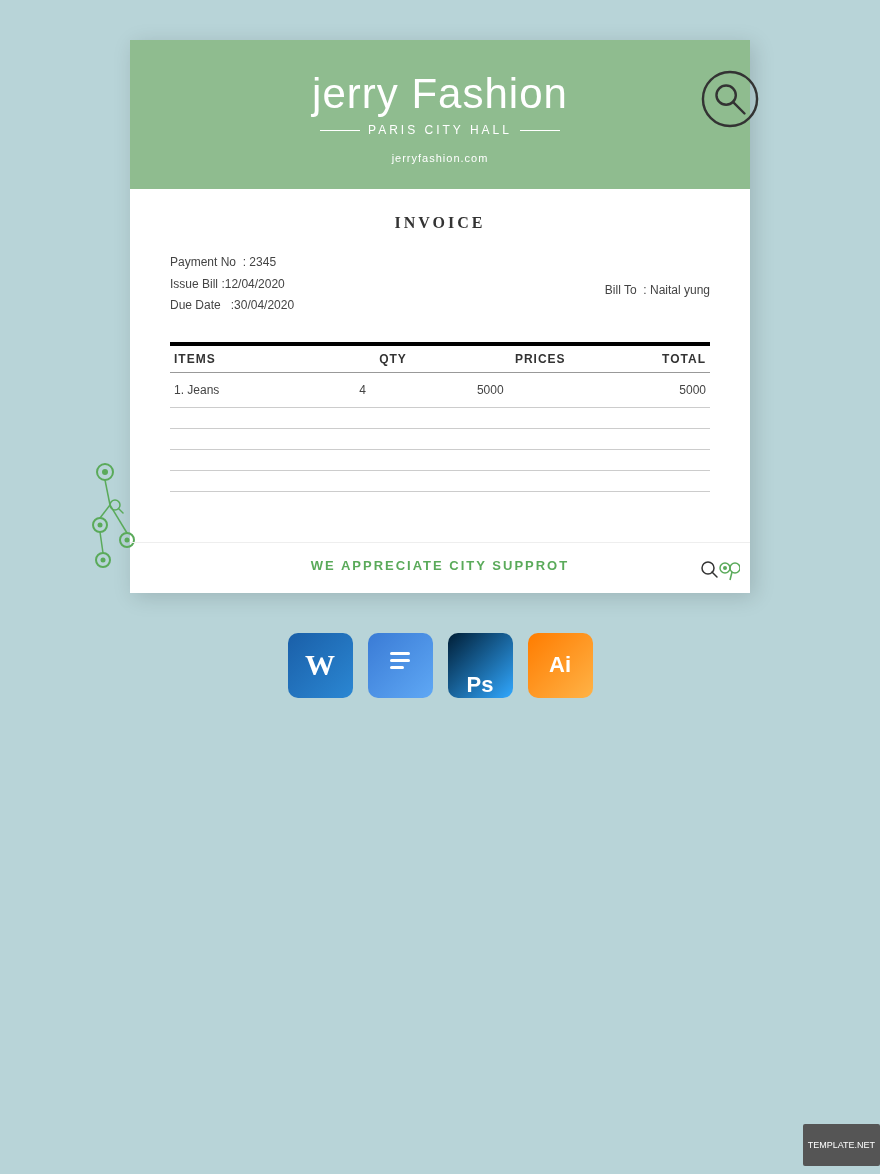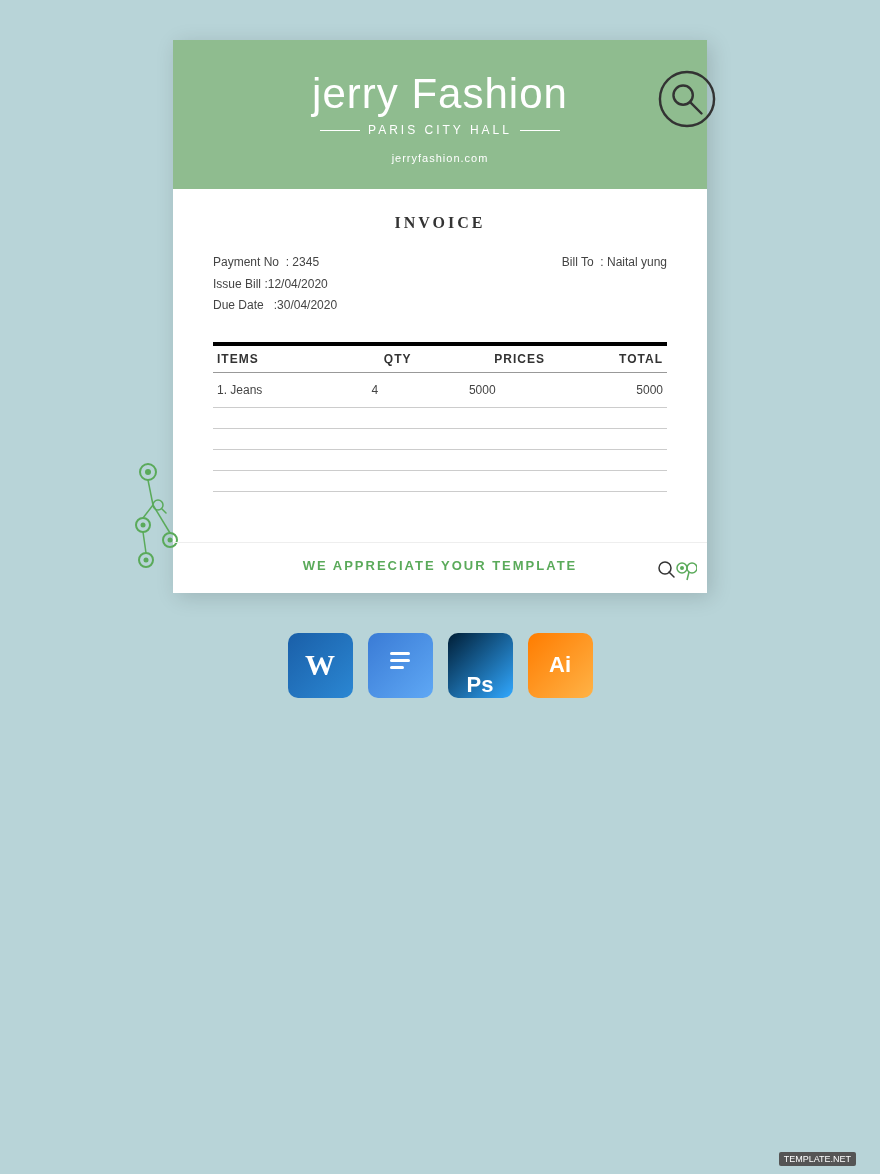--- a/index.html
+++ b/index.html
@@ -10,21 +10,21 @@
       font-family: Arial, sans-serif;
       display: flex;
       flex-direction: column;
       align-items: center;
       justify-content: flex-start;
       padding: 40px 60px 30px 60px;
       position: relative;
     }
 
     .invoice-wrapper {
-      width: 534px;
+      width: 620px;
       background: #fff;
       box-shadow: 4px 4px 20px rgba(0,0,0,0.15);
       position: relative;
       margin-bottom: 30px;
     }
 
     
     .header-section {
       background-color: #8fbc8f;
       padding: 30px 20px 25px 20px;
@@ -98,20 +98,21 @@
     }
 
     .meta-left, .meta-right {
       font-size: 12px;
       color: #444;
       line-height: 1.8;
     }
 
     .meta-right {
       text-align: center;
+      margin-top: 28px;
     }
 
     
     .invoice-table {
       width: 100%;
       border-collapse: collapse;
       margin-bottom: 20px;
       font-size: 12px;
     }
 
@@ -229,25 +230,25 @@
 
     .icon-word { background: linear-gradient(135deg, #1a5fa8, #2b87d3); }
     .icon-docs { background: linear-gradient(135deg, #3a7bd5, #5fa8f5); }
     .icon-ps { background: linear-gradient(135deg, #001e36, #31a8ff); }
     .icon-ai { background: linear-gradient(135deg, #ff7c00, #ffb347); }
 
     
     .template-badge {
       position: absolute;
       bottom: 8px;
-      right: 24px;
+      right: 0;
       background: #555;
       color: #fff;
       font-size: 9px;
-      padding: 2px 5px;
+      padding: 16px 5px;
       border-radius: 2px;
     }
 
     
     .search-circle {
       width: 58px;
       height: 58px;
     }
   </style>
 </head>
@@ -356,21 +357,21 @@
       <td class="center"></td>
       <td class="center"></td>
       <td class="right"></td>
     </tr>
         </tbody>
     </table>
 
   </div>
 
   <div class="footer-section">
-    <div class="footer-text">WE APPRECIATE YOUR TEMPLATE</div>
+    <div class="footer-text">WE APPRECIATE CITY SUPPROT</div>
     <div class="footer-icons">
 
       <svg width="40" height="25" viewBox="0 0 40 25" xmlns="http://www.w3.org/2000/svg">
         <circle cx="8" cy="10" r="6" fill="none" stroke="#333" stroke-width="1.5"></circle>
         <line x1="12" y1="14" x2="17" y2="19" stroke="#333" stroke-width="1.5" stroke-linecap="round"></line>
         <circle cx="25" cy="10" r="5" fill="none" stroke="#5aaa5a" stroke-width="1.5"></circle>
         <circle cx="25" cy="10" r="2" fill="#5aaa5a"></circle>
         <circle cx="35" cy="10" r="5" fill="none" stroke="#5aaa5a" stroke-width="1.5"></circle>
         <line x1="32" y1="14" x2="30" y2="22" stroke="#5aaa5a" stroke-width="1.5"></line>
       </svg>

